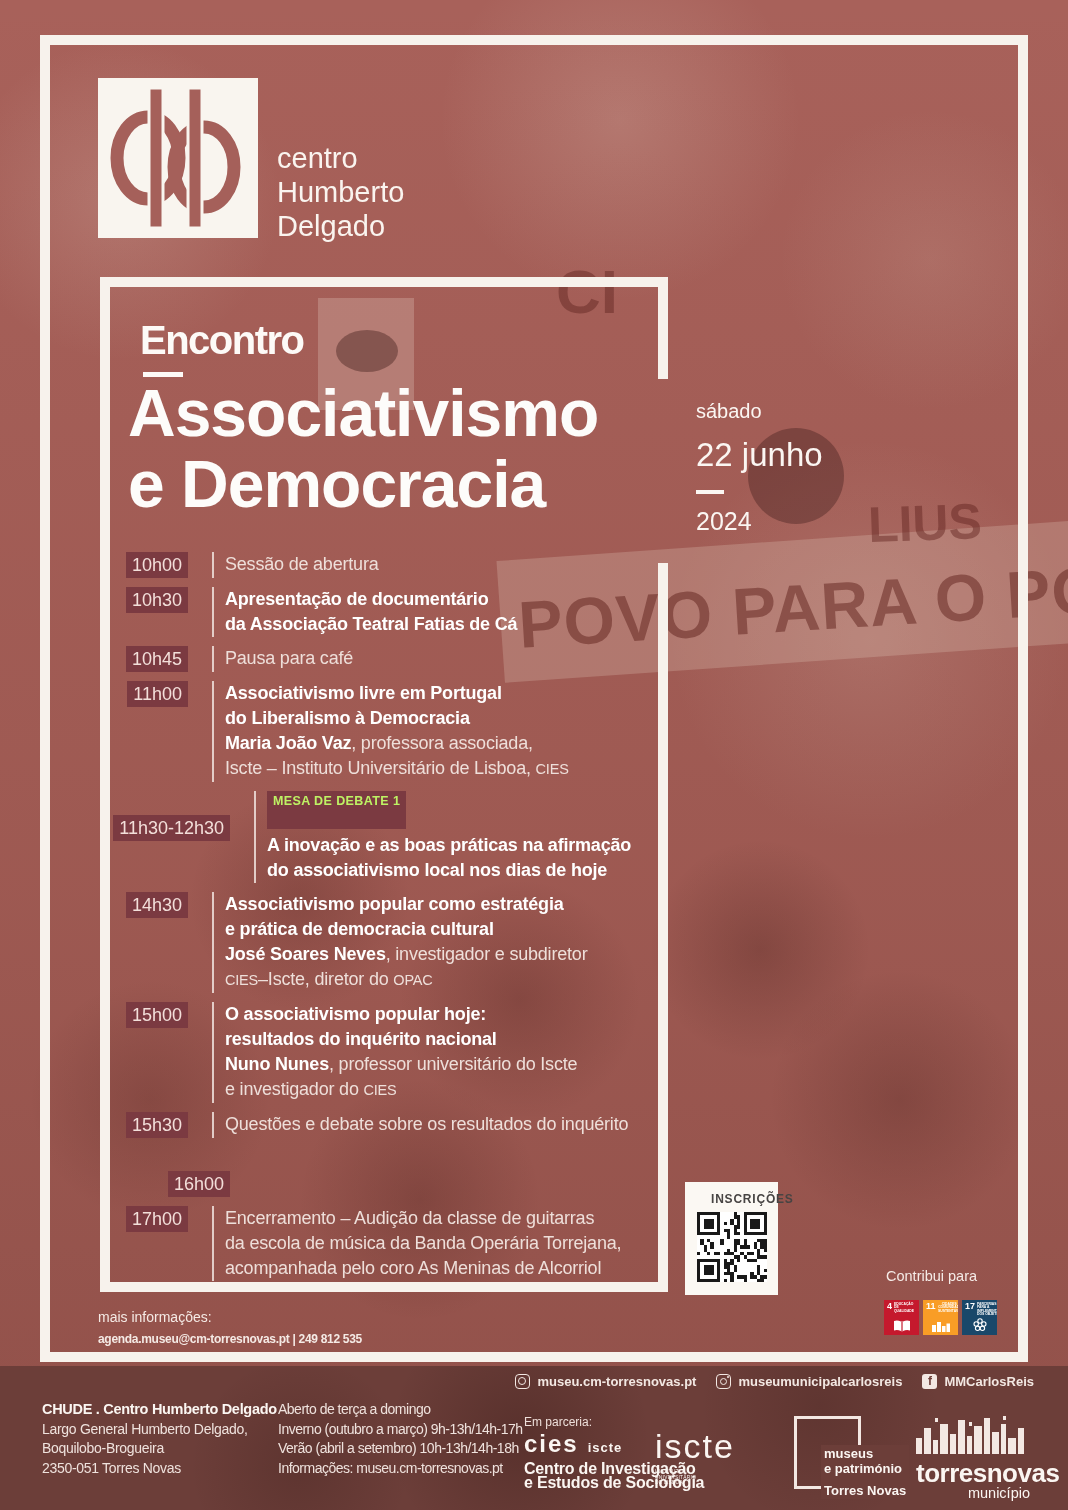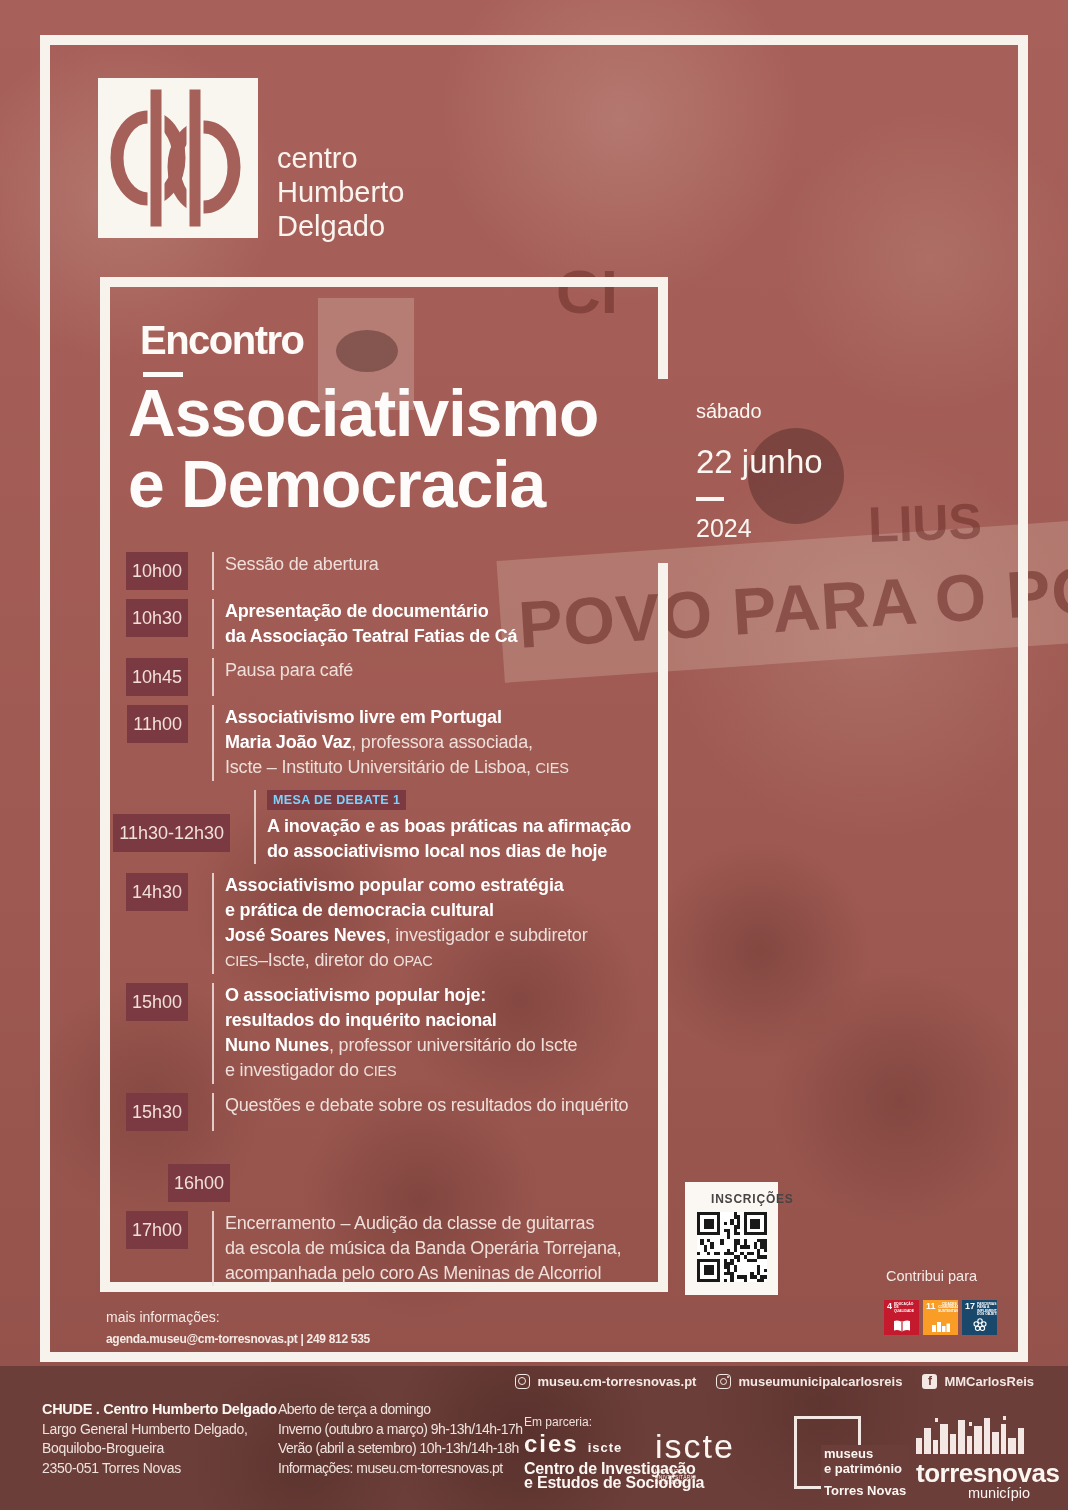--- a/index.html
+++ b/index.html
@@ -38,52 +38,52 @@
   .if-right-b{left:658px;top:563px;width:10px;height:729px;}
 
   
   .logo-box{position:absolute;left:98px;top:78px;width:160px;height:160px;background:#f9f5ef;}
   .logo-text{position:absolute;left:277px;top:141px;font-size:29px;line-height:34px;color:#faf4ef;}
   .kicker{position:absolute;left:140px;top:318px;font-size:40px;font-weight:700;letter-spacing:-1.5px;color:#fdfaf7;}
   .kicker-dash{position:absolute;left:143px;top:372px;width:40px;height:5px;background:#fdfaf7;}
   .title{position:absolute;left:128px;top:378px;font-size:66px;line-height:71px;font-weight:700;color:#fdfcfa;letter-spacing:-1px;}
   .date{position:absolute;left:696px;top:400px;color:#fbf6f2;}
   .date-day{font-size:20px;}
-  .date-main{font-size:33px;margin-top:20px;}
+  .date-main{font-size:33px;margin-top:13px;}
   .date-dash{width:28px;height:4px;background:#fbf6f2;margin-top:16px;}
   .date-year{font-size:25px;margin-top:13px;}
 
   
   .schedule{position:absolute;left:122px;top:552px;width:540px;}
   .sch-item{display:flex;margin-bottom:9px;}
   .sch-time{flex:none;width:66px;display:flex;justify-content:flex-end;align-items:flex-start;}
   .debate .sch-time{width:108px;padding-top:24px;}
-  .time-badge{background:#7b3a41;color:#f3dfda;font-size:18px;line-height:24px;padding:7px 6px;white-space:nowrap;}
+  .time-badge{background:#7b3a41;color:#f3dfda;font-size:18px;line-height:24px;padding:1px 6px;white-space:nowrap;}
   .sch-body{border-left:2px solid rgba(240,226,221,.85);margin-left:24px;padding-left:11px;}
   .sch-line{font-size:18px;line-height:25px;color:#eedfda;letter-spacing:-0.2px;white-space:nowrap;}
   .seg-b{color:#ffffff;font-weight:700;}
   .seg-sc{font-size:14.5px;}
-  .mesa-badge{display:inline-block;background:#7b3a41;color:#7dd3fc;font-size:12.5px;font-weight:700;letter-spacing:.4px;line-height:15px;padding:3px 6px 2px;margin-bottom:4px;}
+  .mesa-badge{display:inline-block;background:#7b3a41;color:#bef264;font-size:12.5px;font-weight:700;letter-spacing:.4px;line-height:15px;padding:3px 6px 20px;margin-bottom:4px;}
 
   
   .inscriptions{position:absolute;left:685px;top:1182px;width:93px;height:113px;background:#fbf8f3;text-align:center;}
   .insc-label{font-size:12px;font-weight:700;letter-spacing:.8px;color:#474443;margin-top:10px;margin-left:26px;}
   #qr{width:70px;height:72px;margin-top:5px;}
 
   
   .contribute-label{position:absolute;left:886px;top:1268px;font-size:14.5px;color:#f5ebe7;}
   .sdgs{position:absolute;left:884px;top:1300px;display:flex;gap:4px;}
   .sdg{width:35px;height:35px;position:relative;color:#fff;overflow:hidden;}
   .sdg-head{display:flex;padding:2px 1px 0 3px;}
   .sdg-num{font-size:9px;font-weight:700;line-height:9px;}
   .sdg-label{font-size:8px;line-height:8.5px;font-weight:700;transform:scale(.42);transform-origin:0 0;width:70px;margin-left:2px;text-transform:uppercase;}
   .sdg svg{position:absolute;left:50%;bottom:3px;transform:translateX(-50%);}
 
   
-  .more-info{position:absolute;left:106px;top:1308px;color:#f5eae5;}
+  .more-info{position:absolute;left:98px;top:1308px;color:#f5eae5;}
   .more-label{font-size:14px;line-height:19px;}
   .more-contact{font-size:12px;font-weight:700;line-height:24px;letter-spacing:-0.3px;}
 
   
   .footer{position:absolute;left:0;top:1366px;width:1068px;height:144px;background-color:#6c3e39;
     background-image:
       radial-gradient(circle at 520px 70px, rgba(38,15,12,.28), rgba(38,15,12,0) 130px),
       radial-gradient(circle at 300px 100px, rgba(38,15,12,.20), rgba(38,15,12,0) 110px),
       radial-gradient(circle at 820px 40px, rgba(38,15,12,.18), rgba(38,15,12,0) 120px);}
   .social{position:absolute;top:8px;right:34px;display:flex;gap:20px;align-items:center;}
@@ -187,20 +187,21 @@
         <div class="sch-body">
           <div class="sch-line"><span class="">Pausa para café</span></div>
         </div>
       </div>
       <div class="sch-item">
         <div class="sch-time">
           <span class="time-badge">11h00</span>
         </div>
         <div class="sch-body">
           <div class="sch-line"><span class="seg-b ">Associativismo livre em Portugal</span></div>
+          <div class="sch-line"><span class="seg-b ">do Liberalismo à Democracia</span></div>
           <div class="sch-line"><span class="seg-b ">Maria João Vaz</span><span class="">, professora associada,</span></div>
           <div class="sch-line"><span class="">Iscte – Instituto Universitário de Lisboa, </span><span class="seg-sc">CIES</span></div>
         </div>
       </div>
       <div class="sch-item debate">
         <div class="sch-time">
           <span class="time-badge">11h30-12h30</span>
         </div>
         <div class="sch-body"><div class="mesa-badge">MESA DE DEBATE 1</div><div class="sch-line"><span class="seg-b ">A inovação e as boas práticas na afirmação</span></div><div class="sch-line"><span class="seg-b ">do associativismo local nos dias de hoje</span></div></div>
       </div>

